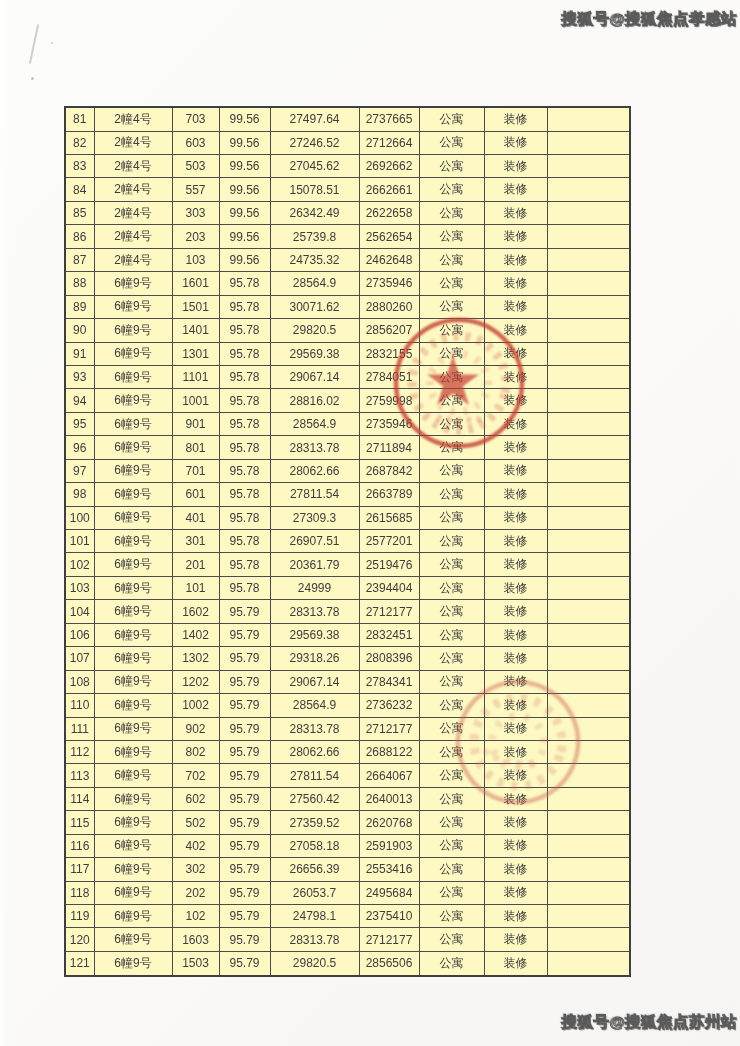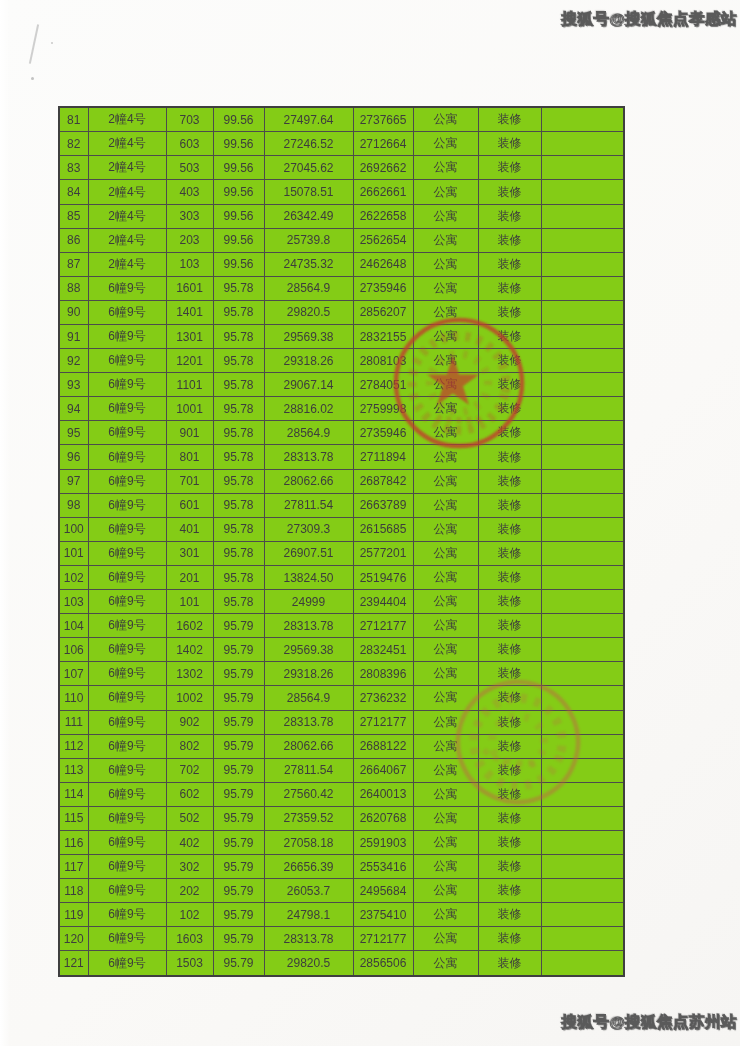--- a/index.html
+++ b/index.html
@@ -16,24 +16,24 @@
   
   .artifact-line{position:absolute;left:33px;top:24px;width:1.5px;height:40px;
     background:#9a9a9a;opacity:.45;transform:rotate(12deg);}
   .artifact-dot-1{position:absolute;left:31px;top:77px;width:3px;height:3px;border-radius:50%;
     background:#8a8a8a;opacity:.5;}
   .artifact-dot-2{position:absolute;left:51px;top:42px;width:2px;height:2px;border-radius:50%;
     background:#9a9a9a;opacity:.5;}
 
   
   .price-table{
-    position:absolute;left:58px;top:106px;
+    position:absolute;left:64px;top:106px;
     width:565px;height:871px;
     border-collapse:collapse;table-layout:fixed;
-    background:#84cc16;
+    background:#fef9c3;
     box-sizing:border-box;
   }
   .price-table td{
     border:1px solid #4c4c4c;
     text-align:center;vertical-align:middle;
     font-size:12px;color:#3d3d3d;
     padding:0;overflow:hidden;white-space:nowrap;
   }
   .price-table{border:2px solid #3f3f3f;}
 
@@ -107,21 +107,21 @@
           <td>99.56</td>
           <td>27045.62</td>
           <td>2692662</td>
           <td>公寓</td>
           <td>装修</td>
           <td></td>
         </tr>
         <tr>
           <td>84</td>
           <td>2幢4号</td>
-          <td>403</td>
+          <td>557</td>
           <td>99.56</td>
           <td>15078.51</td>
           <td>2662661</td>
           <td>公寓</td>
           <td>装修</td>
           <td></td>
         </tr>
         <tr>
           <td>85</td>
           <td>2幢4号</td>
@@ -160,20 +160,31 @@
           <td>6幢9号</td>
           <td>1601</td>
           <td>95.78</td>
           <td>28564.9</td>
           <td>2735946</td>
           <td>公寓</td>
           <td>装修</td>
           <td></td>
         </tr>
         <tr>
+          <td>89</td>
+          <td>6幢9号</td>
+          <td>1501</td>
+          <td>95.78</td>
+          <td>30071.62</td>
+          <td>2880260</td>
+          <td>公寓</td>
+          <td>装修</td>
+          <td></td>
+        </tr>
+        <tr>
           <td>90</td>
           <td>6幢9号</td>
           <td>1401</td>
           <td>95.78</td>
           <td>29820.5</td>
           <td>2856207</td>
           <td>公寓</td>
           <td>装修</td>
           <td></td>
         </tr>
@@ -182,31 +193,20 @@
           <td>6幢9号</td>
           <td>1301</td>
           <td>95.78</td>
           <td>29569.38</td>
           <td>2832155</td>
           <td>公寓</td>
           <td>装修</td>
           <td></td>
         </tr>
         <tr>
-          <td>92</td>
-          <td>6幢9号</td>
-          <td>1201</td>
-          <td>95.78</td>
-          <td>29318.26</td>
-          <td>2808103</td>
-          <td>公寓</td>
-          <td>装修</td>
-          <td></td>
-        </tr>
-        <tr>
           <td>93</td>
           <td>6幢9号</td>
           <td>1101</td>
           <td>95.78</td>
           <td>29067.14</td>
           <td>2784051</td>
           <td>公寓</td>
           <td>装修</td>
           <td></td>
         </tr>
@@ -285,21 +285,21 @@
           <td>2577201</td>
           <td>公寓</td>
           <td>装修</td>
           <td></td>
         </tr>
         <tr>
           <td>102</td>
           <td>6幢9号</td>
           <td>201</td>
           <td>95.78</td>
-          <td>13824.50</td>
+          <td>20361.79</td>
           <td>2519476</td>
           <td>公寓</td>
           <td>装修</td>
           <td></td>
         </tr>
         <tr>
           <td>103</td>
           <td>6幢9号</td>
           <td>101</td>
           <td>95.78</td>
@@ -331,20 +331,31 @@
           <td>装修</td>
           <td></td>
         </tr>
         <tr>
           <td>107</td>
           <td>6幢9号</td>
           <td>1302</td>
           <td>95.79</td>
           <td>29318.26</td>
           <td>2808396</td>
+          <td>公寓</td>
+          <td>装修</td>
+          <td></td>
+        </tr>
+        <tr>
+          <td>108</td>
+          <td>6幢9号</td>
+          <td>1202</td>
+          <td>95.79</td>
+          <td>29067.14</td>
+          <td>2784341</td>
           <td>公寓</td>
           <td>装修</td>
           <td></td>
         </tr>
         <tr>
           <td>110</td>
           <td>6幢9号</td>
           <td>1002</td>
           <td>95.79</td>
           <td>28564.9</td>

